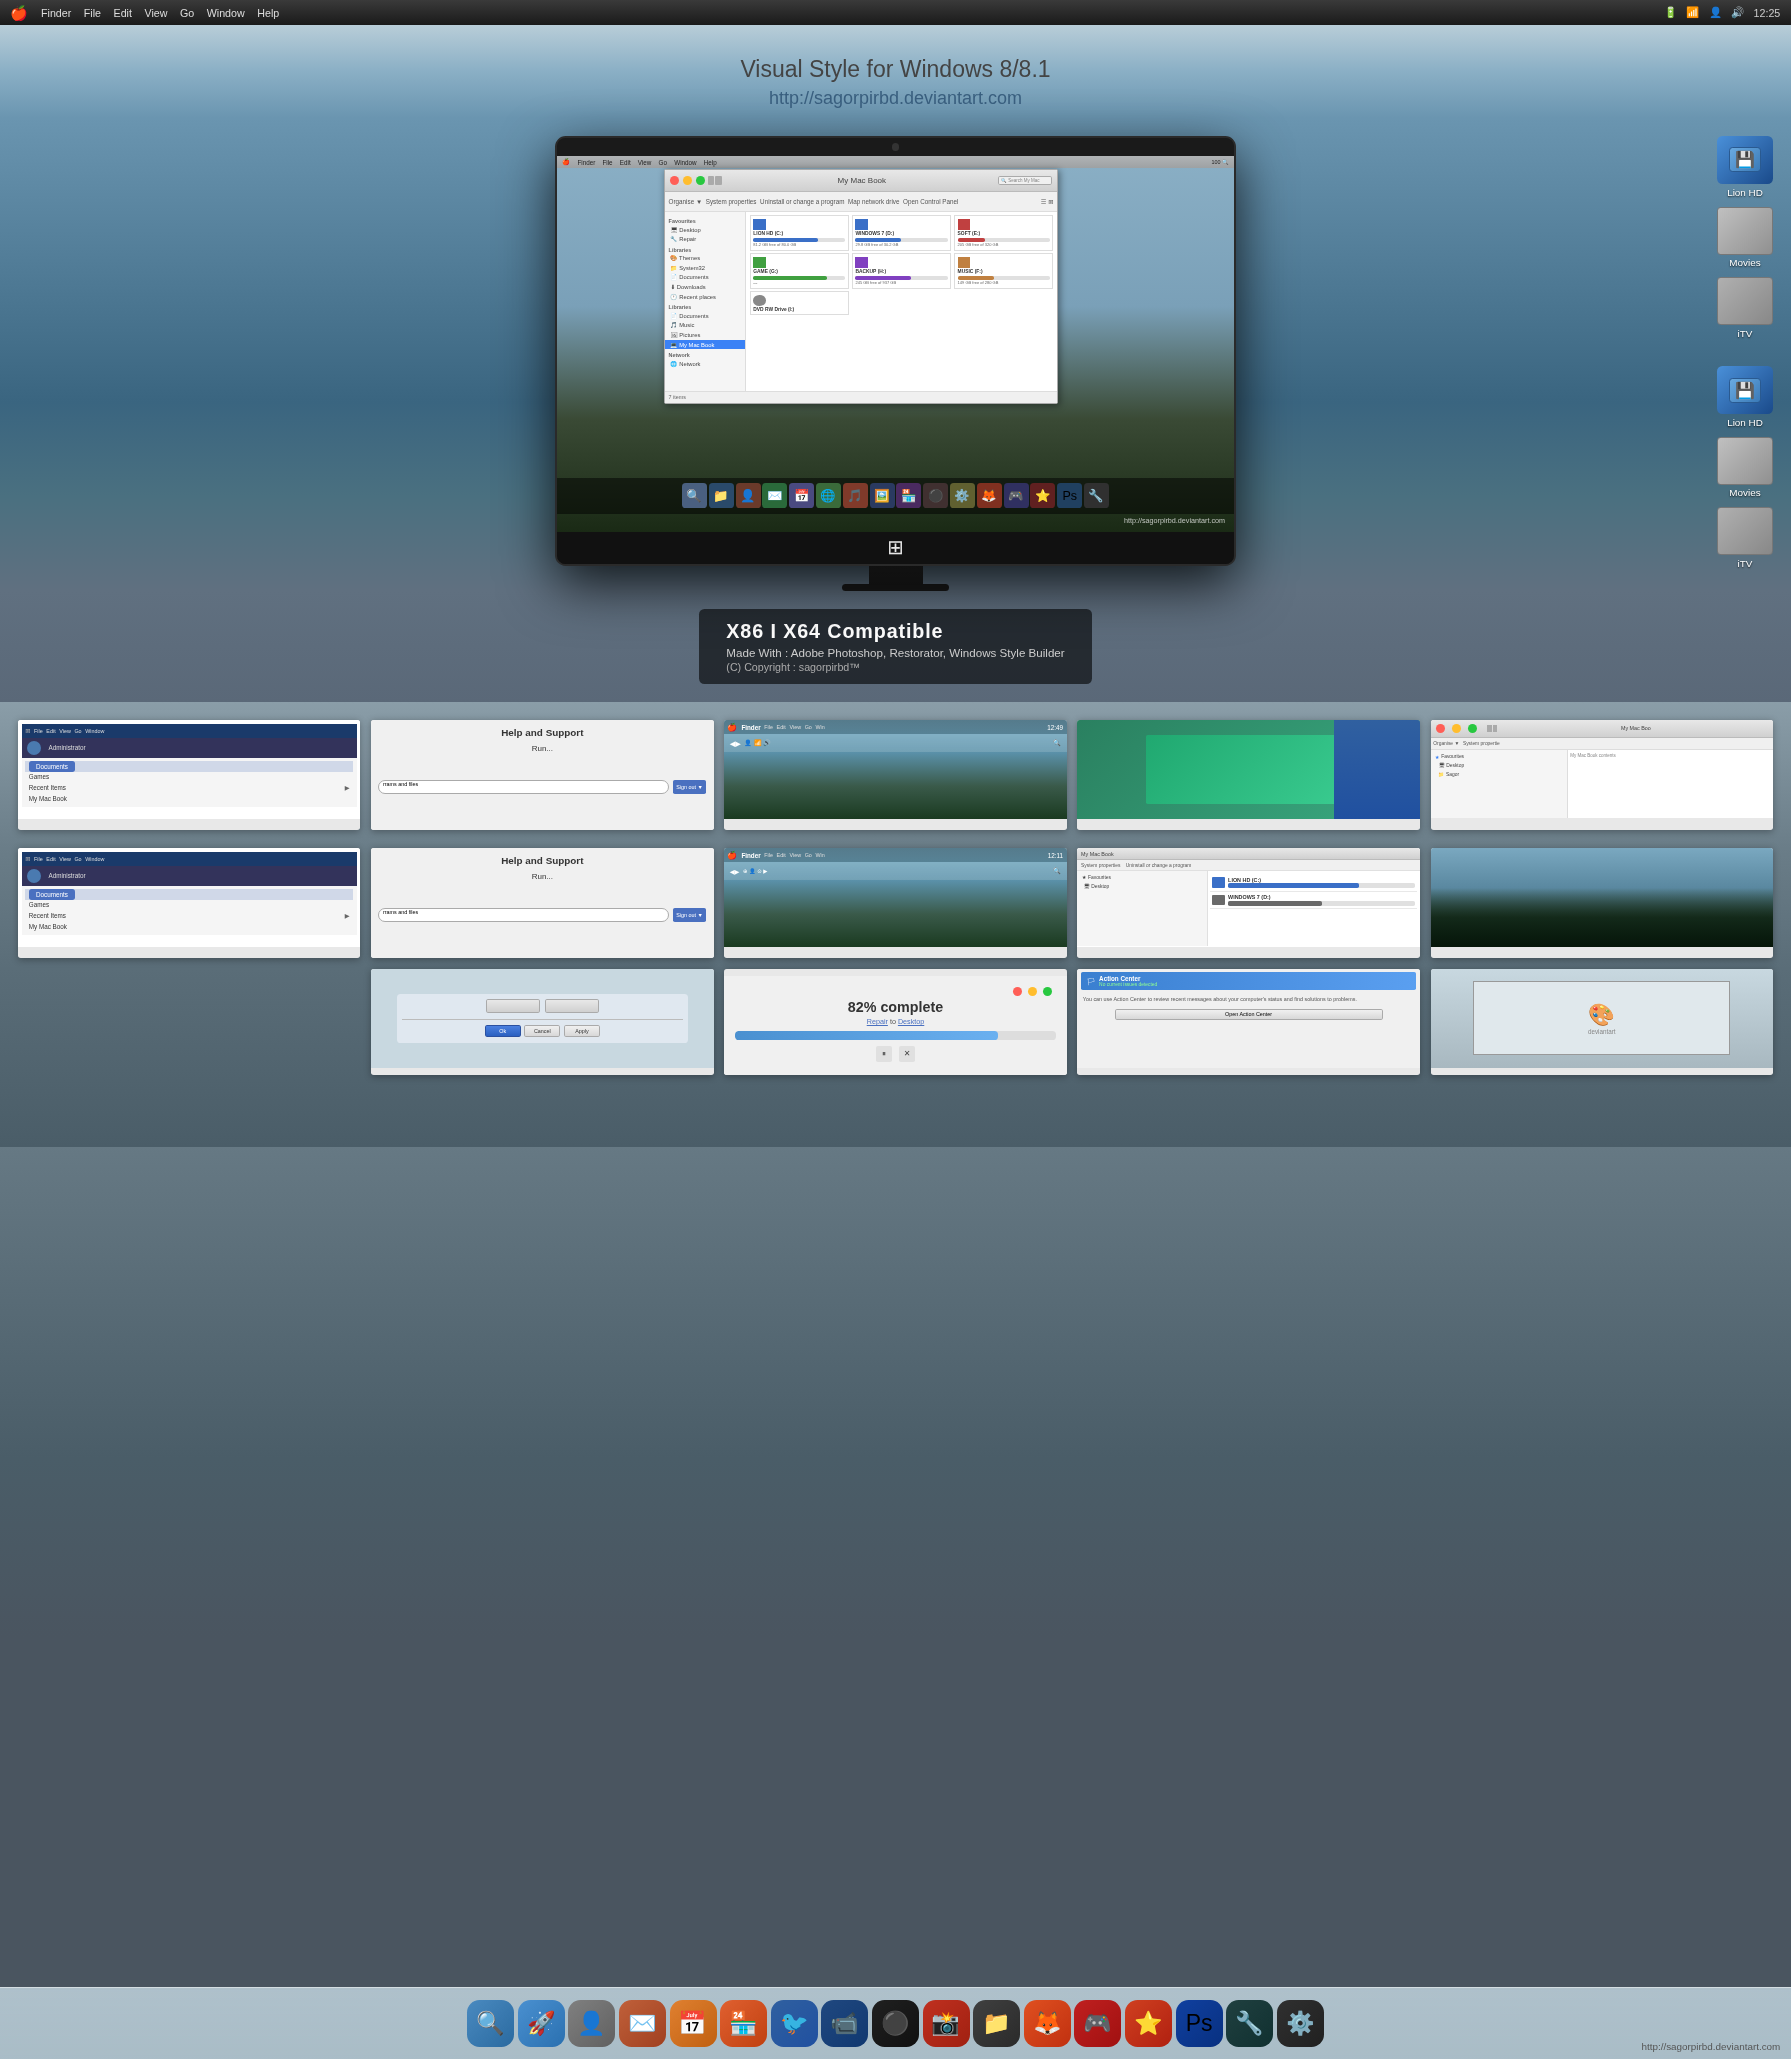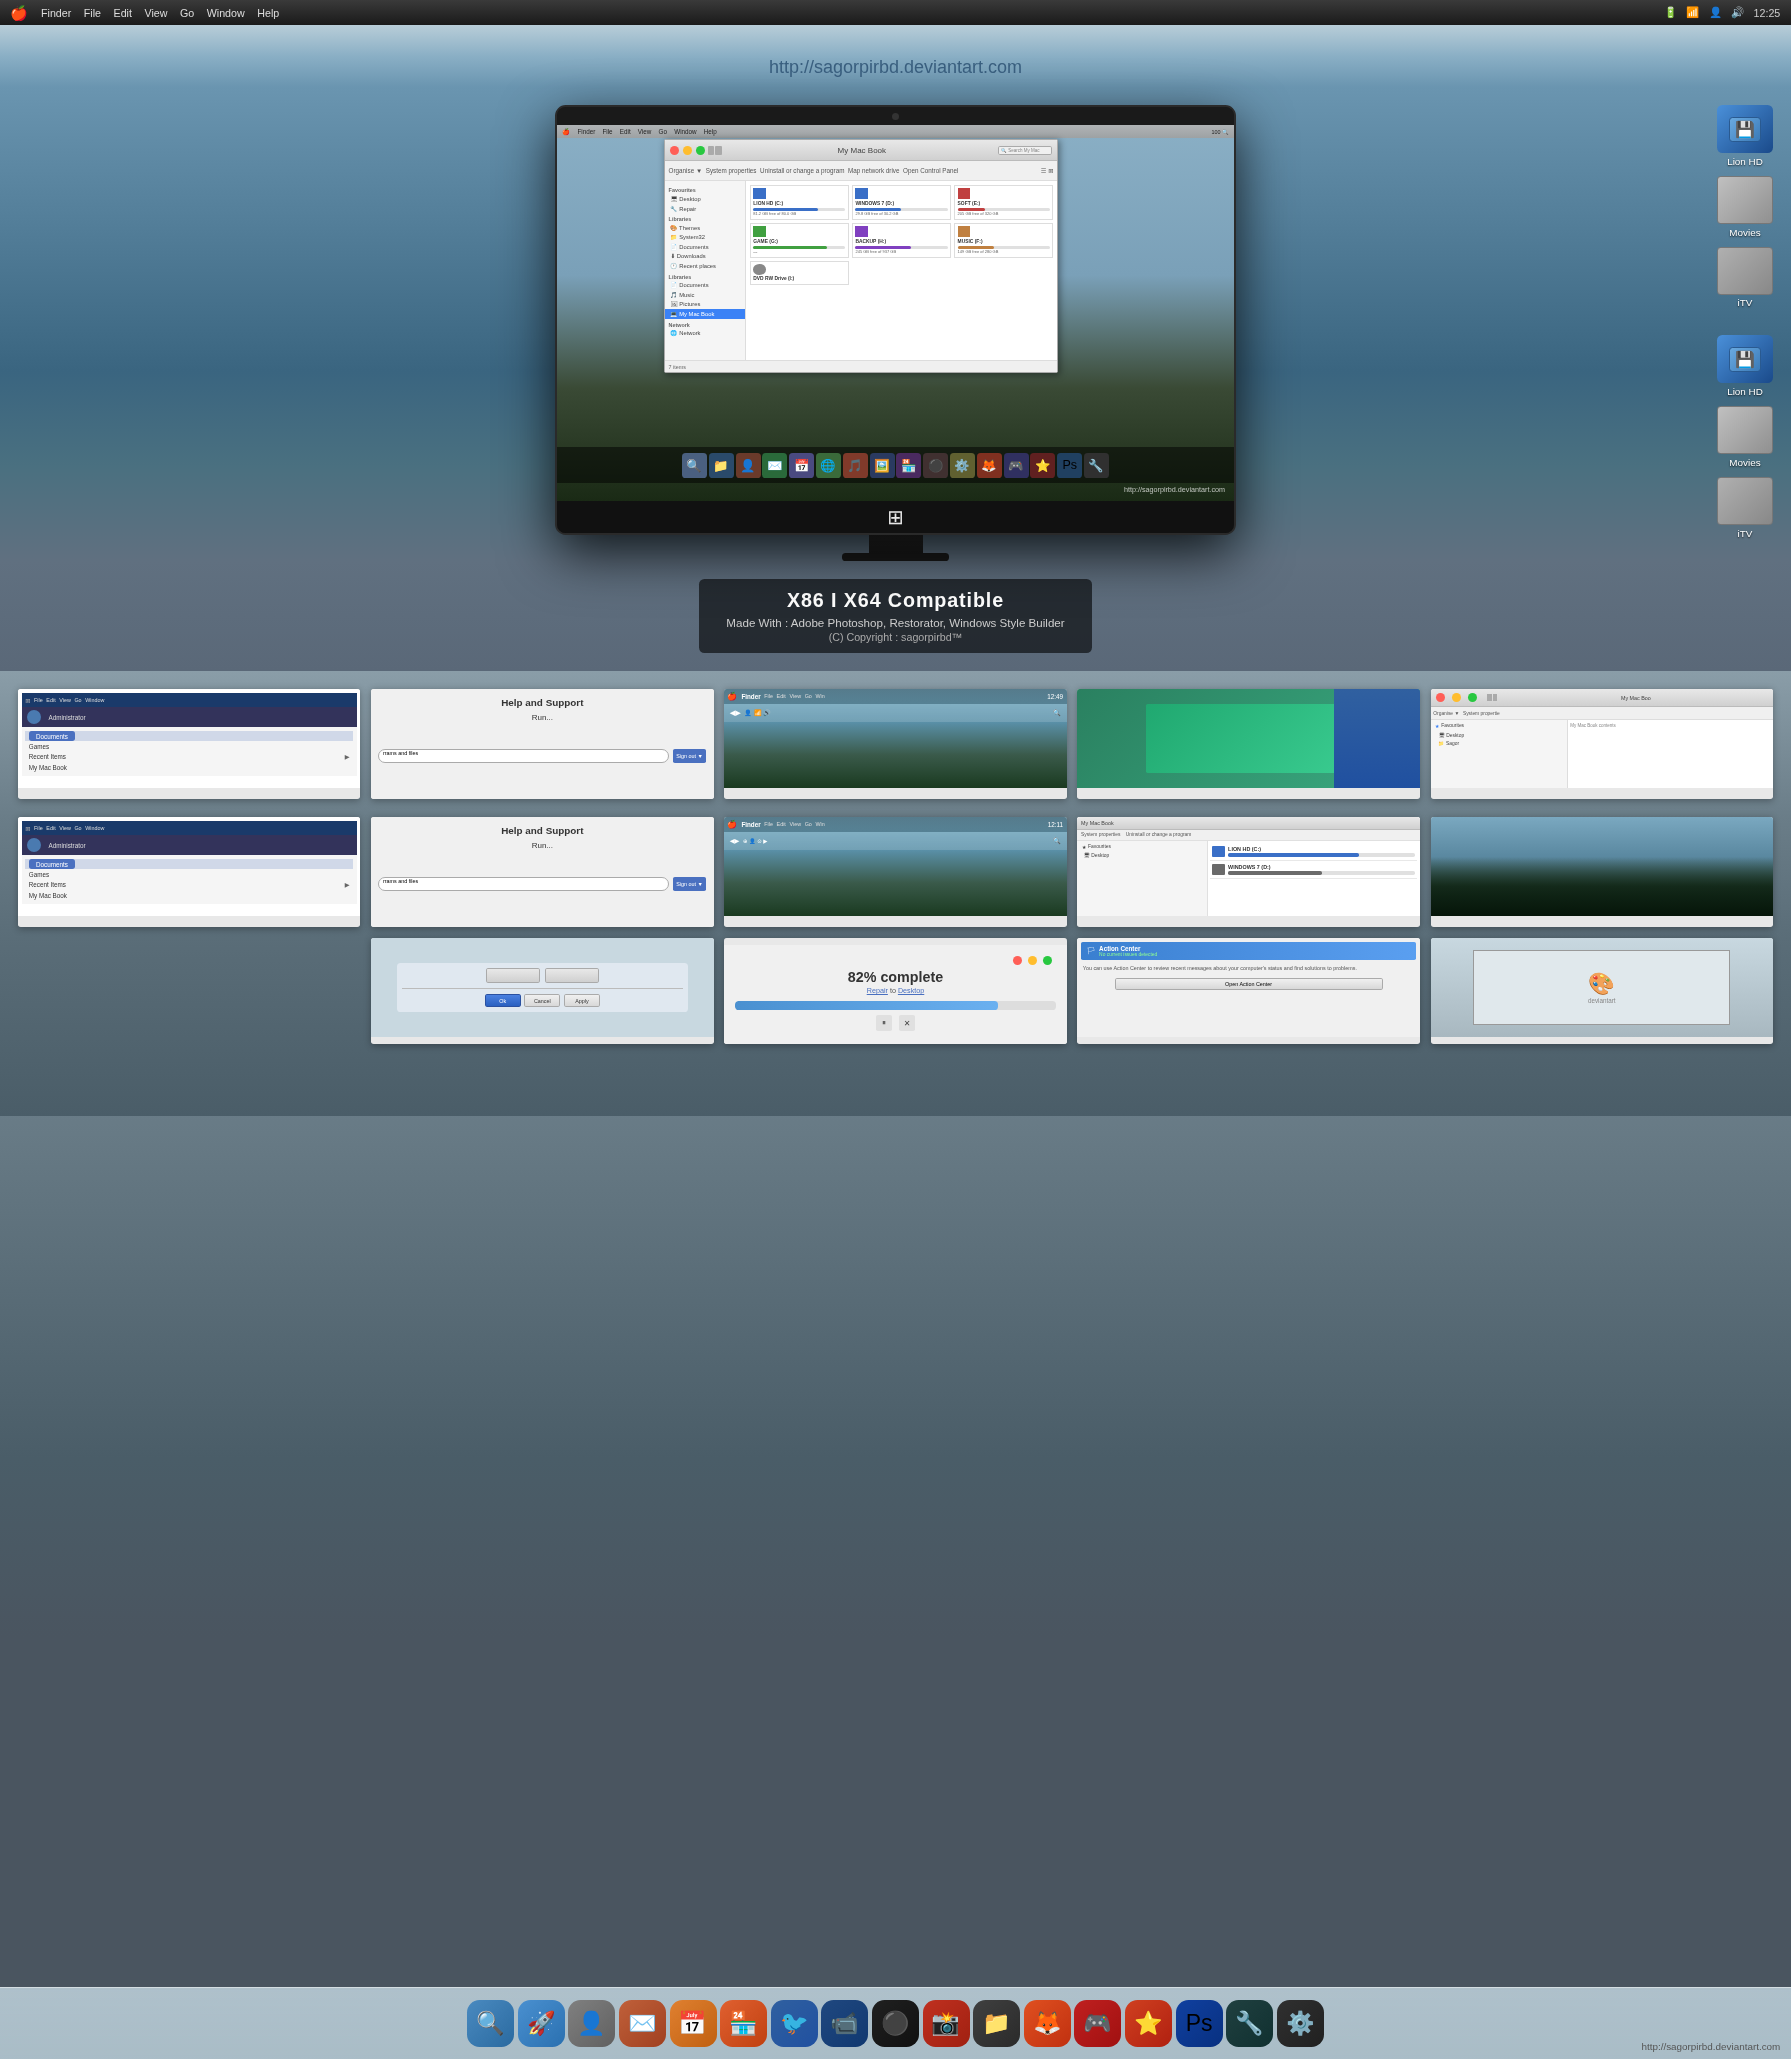--- a/index.html
+++ b/index.html
@@ -304,21 +304,20 @@
     .badge-section {
       background: linear-gradient(to bottom, #607080, #5a6878);
       padding: 18px 0;
       display: flex;
       justify-content: center;
     }
     .badge-box {
       background: rgba(0,0,0,0.6);
       border-radius: 5.4px;
       padding: 10.7px 27px;
-      text-align: center;
       color: #fff;
     }
     .badge-title {
       font-size: 19.7px;
       font-weight: bold;
       letter-spacing: 0.9px;
     }
     .badge-made {
       font-size: 11.6px;
       color: #ccc;
@@ -662,20 +661,21 @@
     <span>📶</span>
     <span>👤</span>
     <span>🔊</span>
     <span>12:25</span>
   </div>
 </div>
 
 <div class="all-content">
 
   <div class="header-section">
+    <div class="header-subtitle">Visual Style for Windows 8/8.1</div>
     <div class="header-url">http://sagorpirbd.deviantart.com</div>
   </div>
 
   <div class="monitor-container">
 
     <div class="right-icons">
       <div class="desktop-icon">
         <div style="width:56px;height:48px;background:linear-gradient(135deg,#4a90d9,#1a4a8a);border-radius:5.4px;display:flex;align-items:center;justify-content:center;">
           <div style="width:32px;height:25px;background:linear-gradient(135deg,#6aaae0,#3a7ab8);border-radius:3.6px;border:1.8px solid #2a5a90;display:flex;align-items:center;justify-content:center;color:white;font-size:16px;">💾</div>
         </div>

